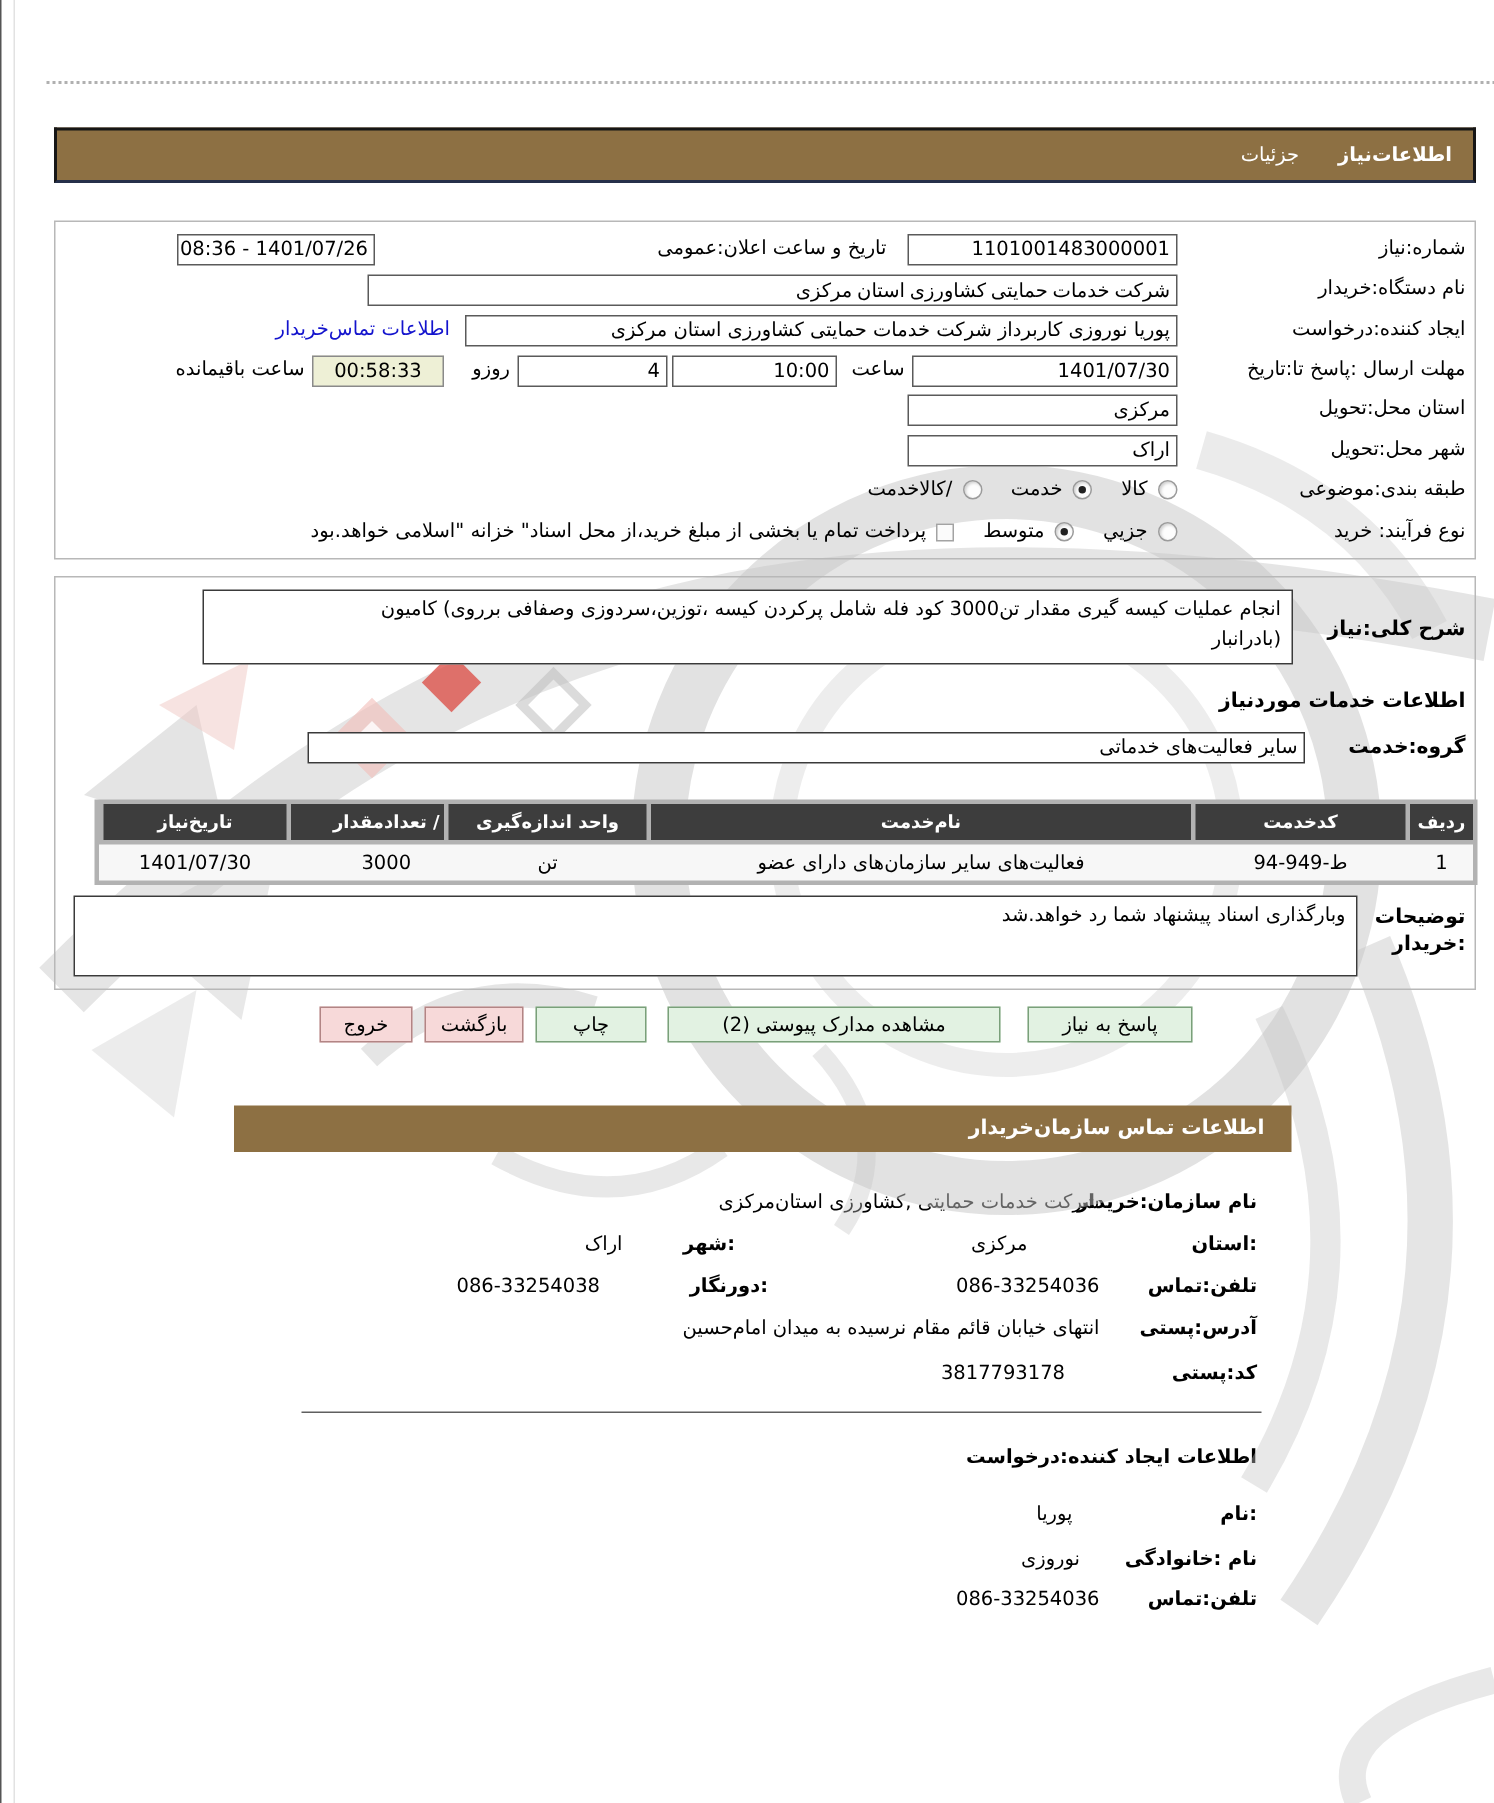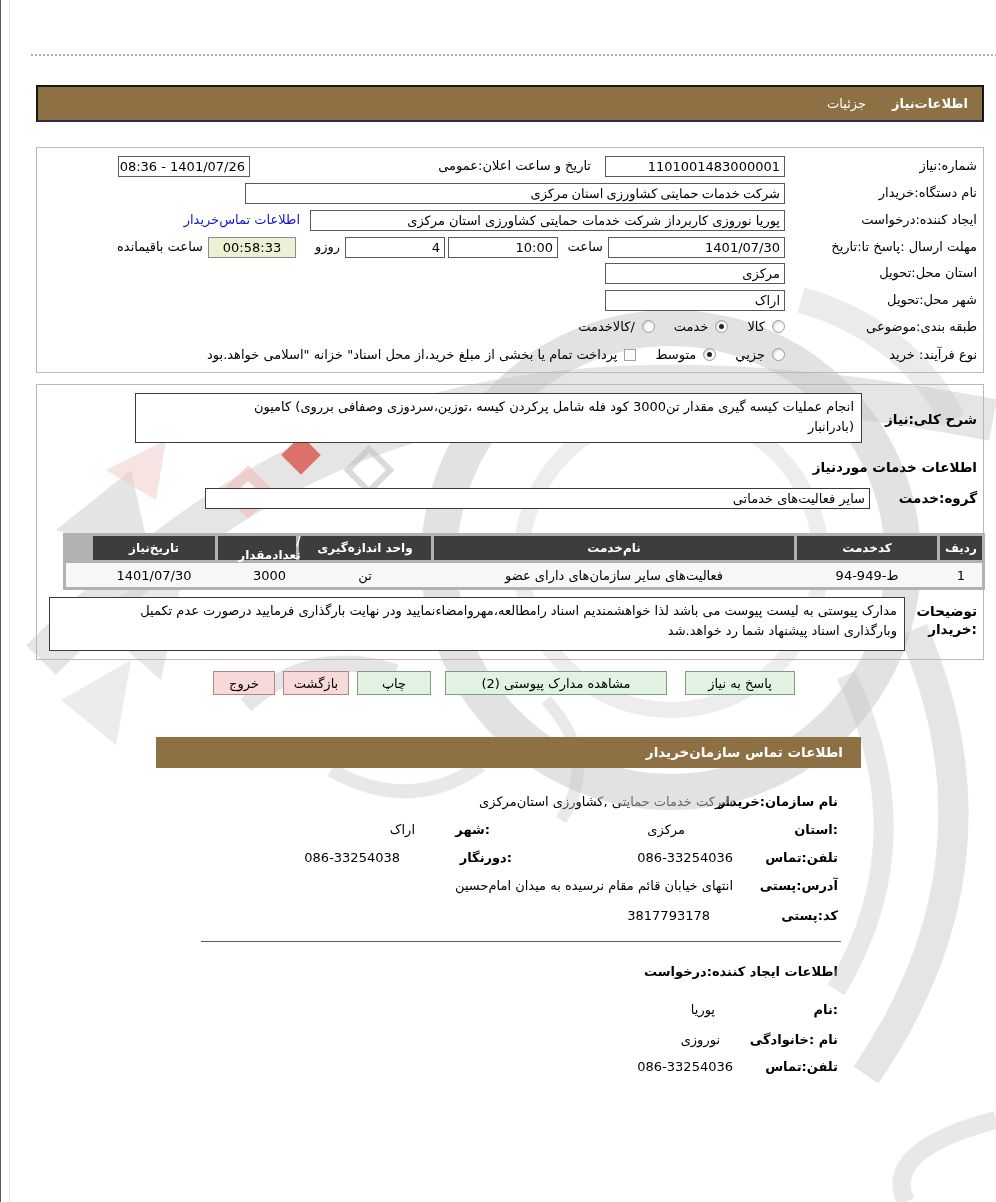--- a/index.html
+++ b/index.html
@@ -35,21 +35,21 @@
          display:flex; align-items:center; justify-content:center; cursor:pointer;
          font-family:inherit; white-space:nowrap; }
   .btn.pink { background:#f7d9d9; border-color:#b28585; }
   .tbl { position:absolute; background:#b2b2b2; padding:3px; z-index:3; }
   .trow { display:flex; direction:rtl; }
   .trow.body { background:#f7f7f7; margin-top:3px; }
   .th { background:#3d3d3d; color:#fff; font-weight:bold; font-size:12px; height:24px;
         display:flex; align-items:center; justify-content:center; margin-left:3px; }
   .td { font-size:13px; height:24px; display:flex; align-items:center; justify-content:center;
         margin-left:3px; color:#000; }
-  .c1{width:42px;} .c2{width:140px;} .c3{width:360px;} .c4{width:132px;} .c5{width:78px;padding-left:25px;} .c6{width:122px;}
+  .c1{width:42px;} .c2{width:140px;} .c3{width:360px;} .c4{width:132px;} .c5{width:102px;padding-left:25px;} .c6{width:122px;}
   .th:last-child,.td:last-child{ margin-left:0; }
   .divider { position:absolute; border-top:1px solid #5f5f5f; z-index:3; }
   .dotted { position:absolute; border-top:2px dotted #b0b0b0; z-index:3; }
   .leftedge { position:absolute; left:8px; top:0; width:1px; height:1202px; background:#e2e2e2; z-index:3; }
   svg.wm { position:absolute; left:0; top:0; z-index:1; pointer-events:none; }
 </style>
 </head>
 <body>
 
 <div id="page">
@@ -165,21 +165,20 @@
         <div class="td c3">فعالیت‌های سایر سازمان‌های دارای عضو</div>
         <div class="td c4">تن</div>
         <div class="td c5">3000</div>
         <div class="td c6">1401/07/30</div>
       </div>
     </div>
 
     <span class="lbl b lbl14" style="right:6px; top:216px;">توضیحات</span>
     <span class="lbl b lbl14" style="right:6px; top:234px;">:خریدار</span>
     <div class="mlbox" style="right:78px; left:12px; top:212px; height:54px;">
-      <div>مدارک پیوستی به لیست پیوست می باشد لذا خواهشمندیم اسناد رامطالعه،مهروامضاءنمایید ودر نهایت بارگذاری فرمایید درصورت عدم تکمیل</div>
       <div>وبارگذاری اسناد پیشنهاد شما رد خواهد.شد</div>
     </div>
   </div>
 
   <div class="btnrow" style="right:201px; top:671px;">
     <button class="btn" style="width:110px; margin-left:18px;">پاسخ به نیاز</button>
     <button class="btn" style="width:222px; margin-left:14px;">مشاهده مدارک پیوستی (2)</button>
     <button class="btn" style="width:74px; margin-left:8px;">چاپ</button>
     <button class="btn pink" style="width:66px; margin-left:8px;">بازگشت</button>
     <button class="btn pink" style="width:62px;">خروج</button>

